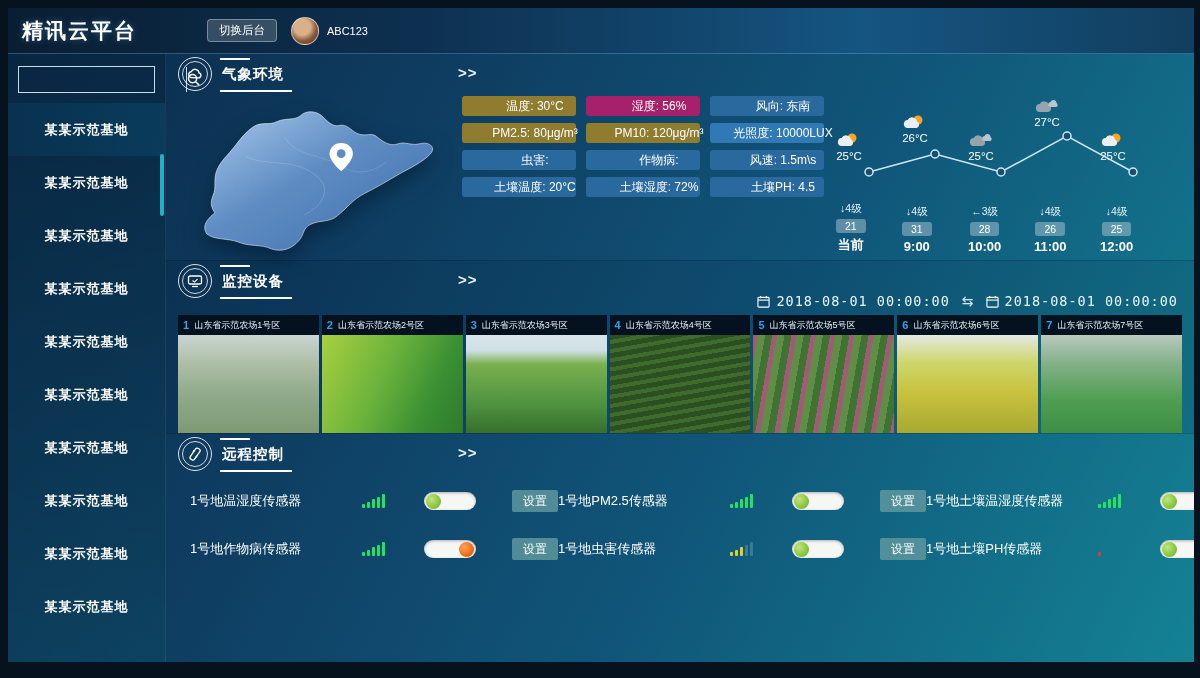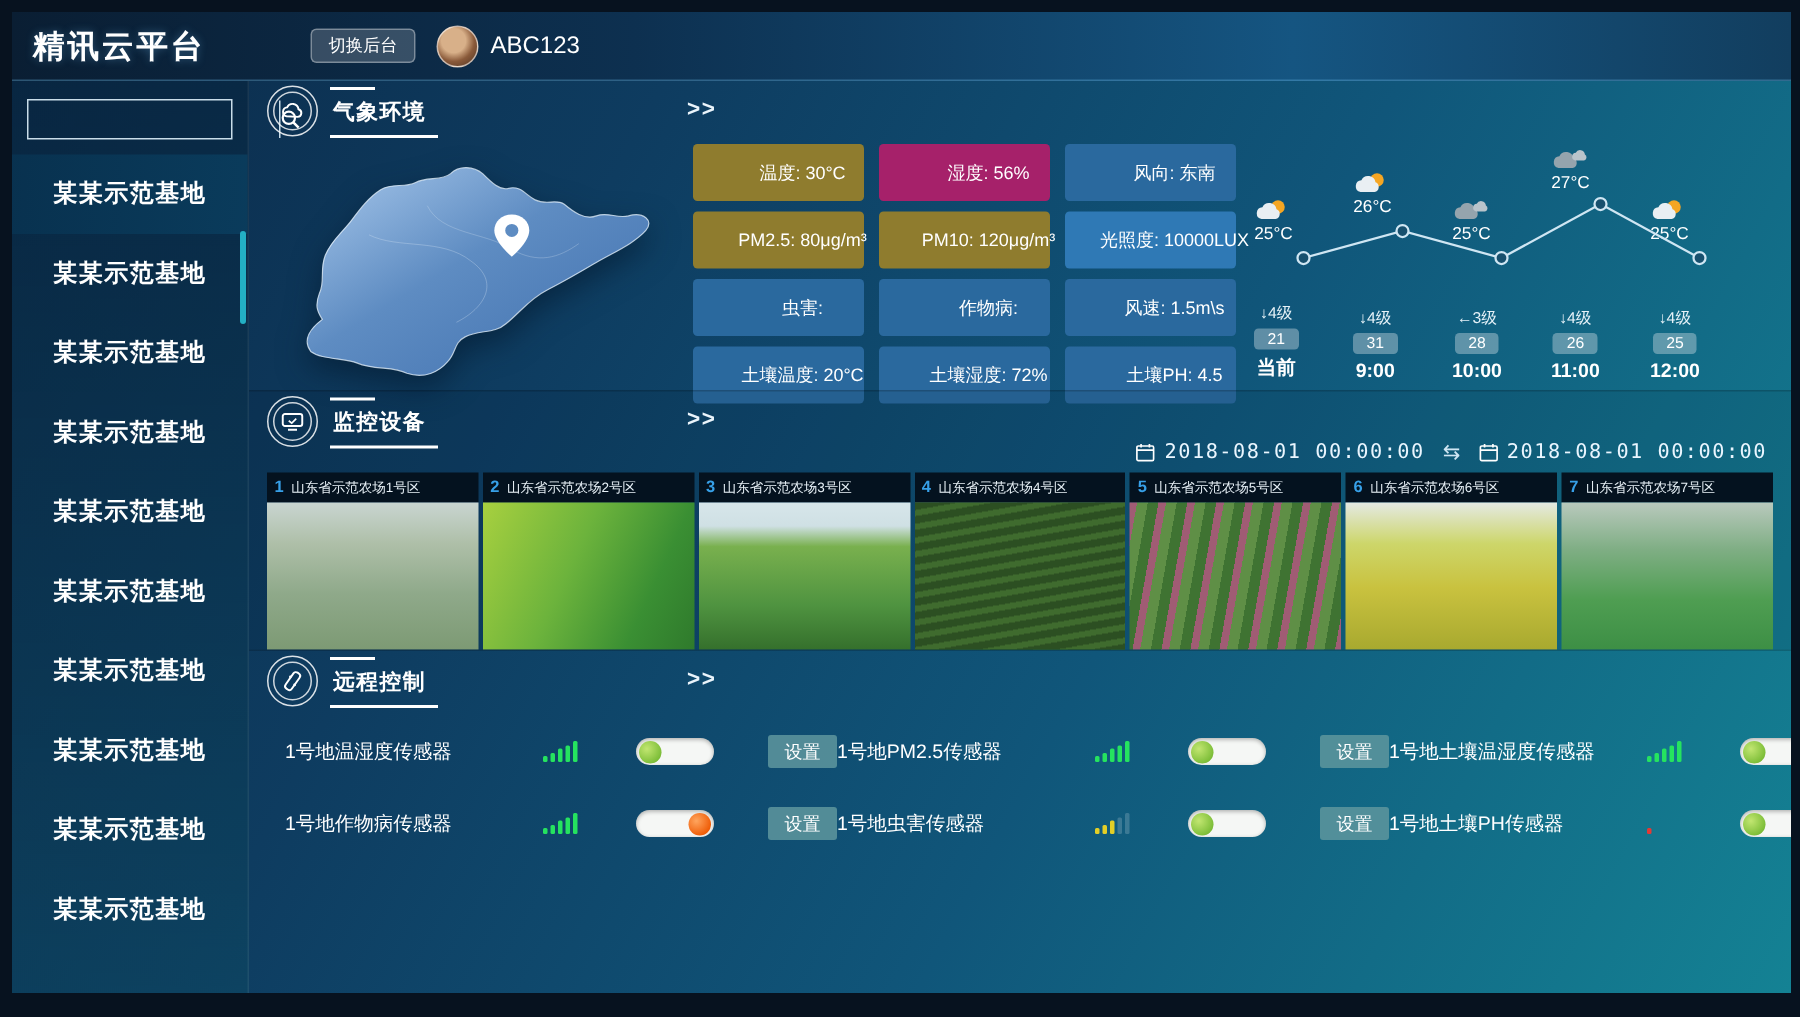--- a/index.html
+++ b/index.html
@@ -15,33 +15,33 @@
             border-bottom:1px solid rgba(110,190,235,.35); padding:0 14px; }
   .logo { font-size:21px; font-weight:800; letter-spacing:2px; width:185px; text-shadow:0 0 6px rgba(120,200,255,.35); }
   .nav { flex:1; display:flex; justify-content:space-around; align-items:center; padding:0 10px; }
   .nav-item { font-size:14.5px; font-weight:bold; cursor:pointer; text-align:center; padding-top:8px; }
   .nav-item::after { content:""; display:block; height:3px; margin-top:7px; border-radius:2px; background:transparent; }
   .nav-item.active::after { background:#2e9df0; }
   .switch-btn { font-size:11.5px; background:rgba(255,255,255,.18); border:1px solid rgba(255,255,255,.35);
                 padding:3px 11px; border-radius:4px; cursor:pointer; white-space:nowrap; }
   .avatar { width:28px; height:28px; border-radius:50%; margin:0 8px 0 14px; border:1px solid rgba(255,255,255,.6);
             background:radial-gradient(circle at 40% 35%,#d8b089 0 35%,#8a5a3a 60%,#4a3020 100%); cursor:pointer; }
-  .username { font-size:16px; margin-right:20px; }
+  .username { font-size:11px; margin-right:20px; }
 
   
   .sidebar { position:absolute; left:0; top:46px; bottom:0; width:158px;
              background:linear-gradient(180deg,rgba(6,34,58,.55),rgba(10,80,96,.28));
              border-right:1px solid rgba(255,255,255,.07); }
   .search-row { margin:12px 10px 10px 10px; display:flex; border:1px solid #c9dde9; height:27px; }
   .search-input { flex:1; background:transparent; border:none; outline:none; color:#fff; padding:0 6px; font-size:12px; }
   .search-btn { width:28px; display:flex; align-items:center; justify-content:center;
                 border-left:1px solid #c9dde9; cursor:pointer; }
   .base-list { margin-top:6px; }
   .base-item { height:53px; display:flex; align-items:center; justify-content:center;
-               font-size:16px; font-weight:bold; letter-spacing:1px; cursor:pointer; }
+               font-size:13px; font-weight:bold; letter-spacing:1px; cursor:pointer; }
   .base-item.active { background:linear-gradient(90deg,rgba(8,50,80,.95),rgba(10,62,95,.85)); }
   .side-scroll { position:absolute; right:1px; top:100px; width:4px; height:62px;
                  background:#23b0c4; border-radius:2px; cursor:pointer; }
 
   
   .main { position:absolute; left:158px; top:46px; right:0; bottom:0; }
   .section { position:relative; }
   .sec-head { position:relative; display:flex; align-items:center; height:40px; padding-left:12px; }
   .sec-icon { position:relative; width:34px; height:34px; border:1px solid rgba(255,255,255,.85);
               border-radius:50%; display:flex; align-items:center; justify-content:center; flex:0 0 34px; }
@@ -55,21 +55,21 @@
 
   
   .weather-body { display:flex; gap:12px; padding:2px 4px 0 12px; height:166px; }
   .map-wrap { width:272px; flex:0 0 272px; }
   .map-wrap svg { width:100%; height:160px; filter:drop-shadow(0 8px 10px rgba(0,18,36,.5)); }
   .wdata { width:362px; flex:0 0 362px; }
   .feedback-row { display:flex; align-items:baseline; gap:8px; margin:6px 0 10px 2px; }
   .feedback-label { font-size:13px; font-weight:bold; }
   .digital { font-family:"DejaVu Sans Mono",monospace; letter-spacing:1px; color:#eaf6ff; font-size:13.5px; }
   .chip-grid { display:grid; grid-template-columns:repeat(3,114px); gap:7px 10px; }
-  .chip { height:38px; display:flex; align-items:center; justify-content:center;
+  .chip { height:20px; display:flex; align-items:center; justify-content:center;
           font-size:12px; border-radius:3px; white-space:nowrap;padding-left:32px; }
   .chip-gold { background:#8f7c2e; }
   .chip-magenta { background:#a6216a; }
   .chip-blue { background:#2a699e; }
   .chip-lightblue { background:#2f79b5; }
 
   .forecast { position:relative; width:330px; flex:0 0 330px; height:160px; }
   .fc-cols { display:flex; height:100%; }
   .fc-col { width:66px; display:flex; flex-direction:column; align-items:flex-start; }
   .fc-top { display:flex; flex-direction:column; align-items:center; }

